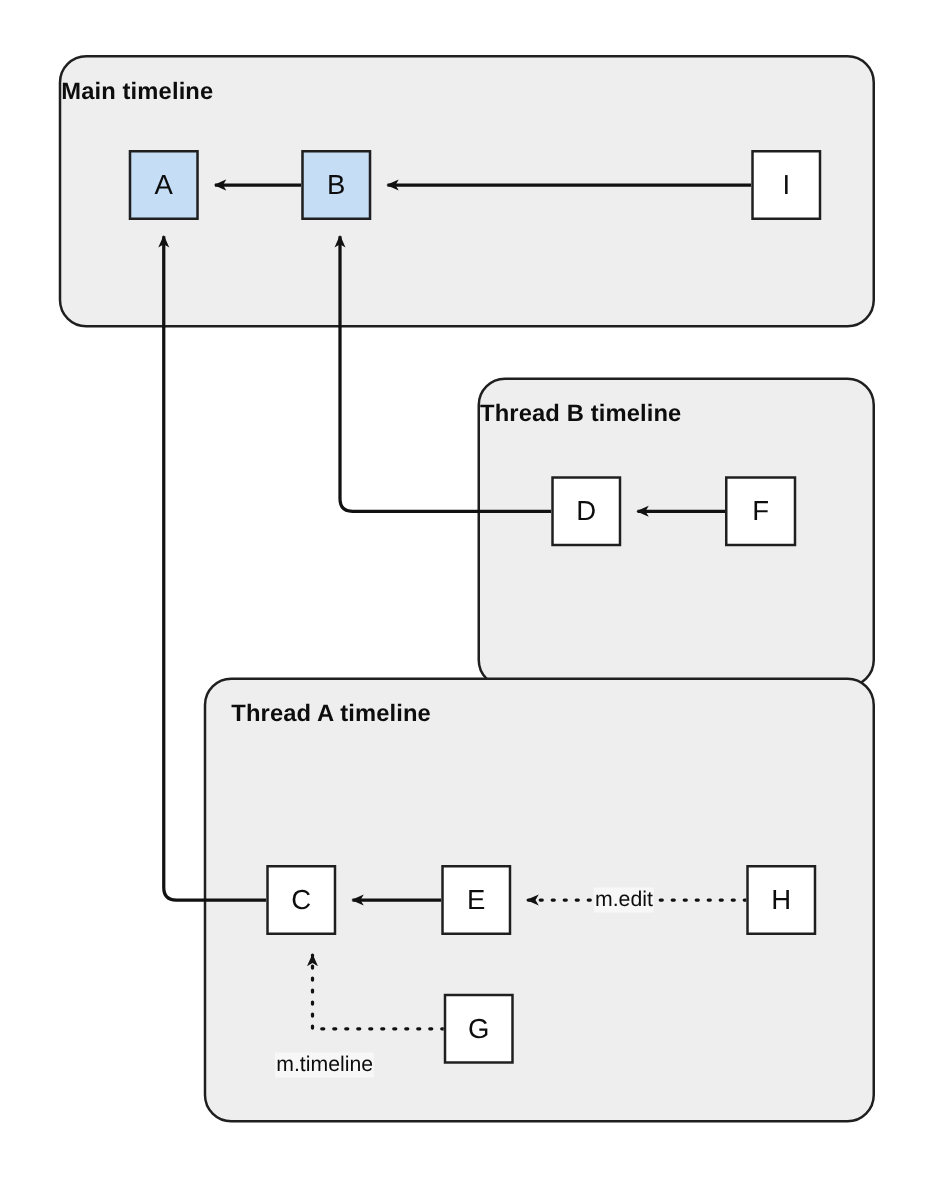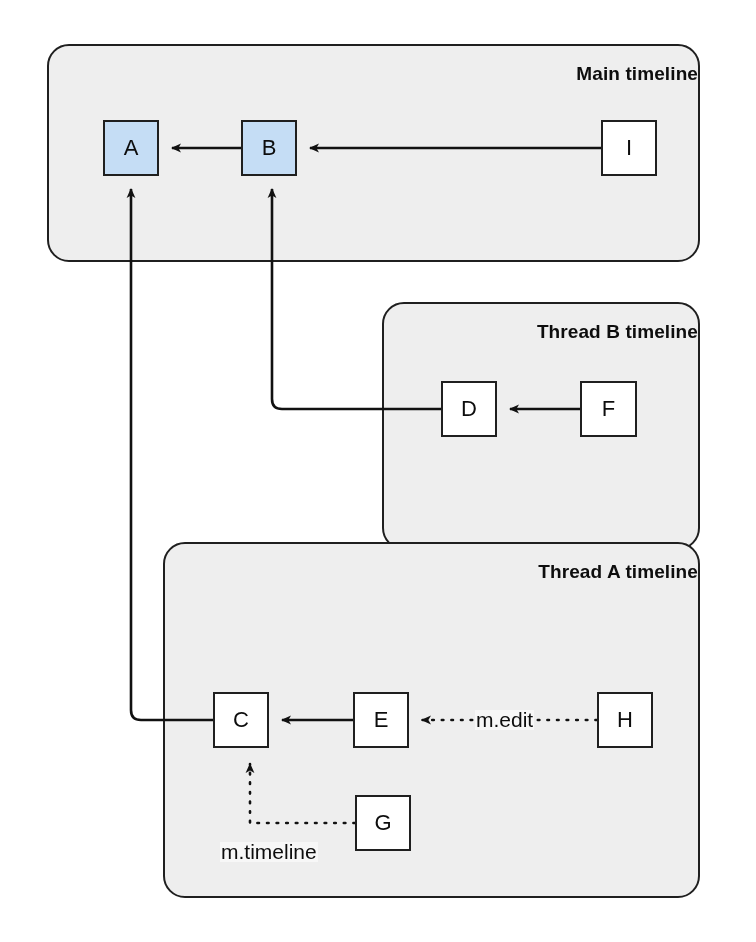--- a/index.html
+++ b/index.html
@@ -27,21 +27,21 @@
   .group-box {
     position: absolute;
     background: #eeeeee;
     border: 2px solid #1f1f1f;
     border-radius: 22px;
     box-sizing: border-box;
   }
   .group-title {
     position: absolute;
     width: 100%;
-    text-align: right;
+    text-align: left;
     font-weight: bold;
     font-size: 19px;
     color: #0d0d0d;
     font-family: "Liberation Sans", sans-serif;
     letter-spacing: 0.1px;
   }
   .node {
     position: absolute;
     box-sizing: border-box;
     border: 2px solid #1f1f1f;
@@ -51,21 +51,21 @@
     font-size: 22px;
     color: #0d0d0d;
     font-family: "Liberation Sans", sans-serif;
     background: #ffffff;
   }
   .node.highlight {
     background: #c5ddf5;
   }
   .edge-label {
     position: absolute;
-    font-size: 21px;
+    font-size: 17px;
     color: #0d0d0d;
     background: #f7f7f7;
     font-family: "Liberation Sans", sans-serif;
     white-space: nowrap;
     padding: 0 1px;
     line-height: 20px;
   }
 </style>
 </head>
 <body>
@@ -73,21 +73,21 @@
 <div id="canvas">
 
   <div class="group-box" style="left:47px; top:44px; width:653px; height:218px;">
     <div class="group-title" style="top:17px;">Main timeline</div>
   </div>
 
   <div class="group-box" style="left:382px; top:302px; width:318px; height:248px;">
     <div class="group-title" style="top:17px;">Thread B timeline</div>
   </div>
 
-  <div class="group-box" style="left:163px; top:542px; width:537px; height:356px;">
+  <div class="group-box" style="left:163px; top:542px; width:537px; height:356px;padding-left:20px;">
     <div class="group-title" style="top:17px;">Thread A timeline</div>
   </div>
 
   <svg class="layer" viewBox="0 0 756 942" xmlns="http://www.w3.org/2000/svg">
     <defs>
       <marker id="arrow" markerWidth="12" markerHeight="12" refX="9" refY="5" orient="auto" markerUnits="userSpaceOnUse">
         <path d="M0,0.6 L10,5 L0,9.4 L2.6,5 Z" fill="#111111"></path>
       </marker>
     </defs>
 

